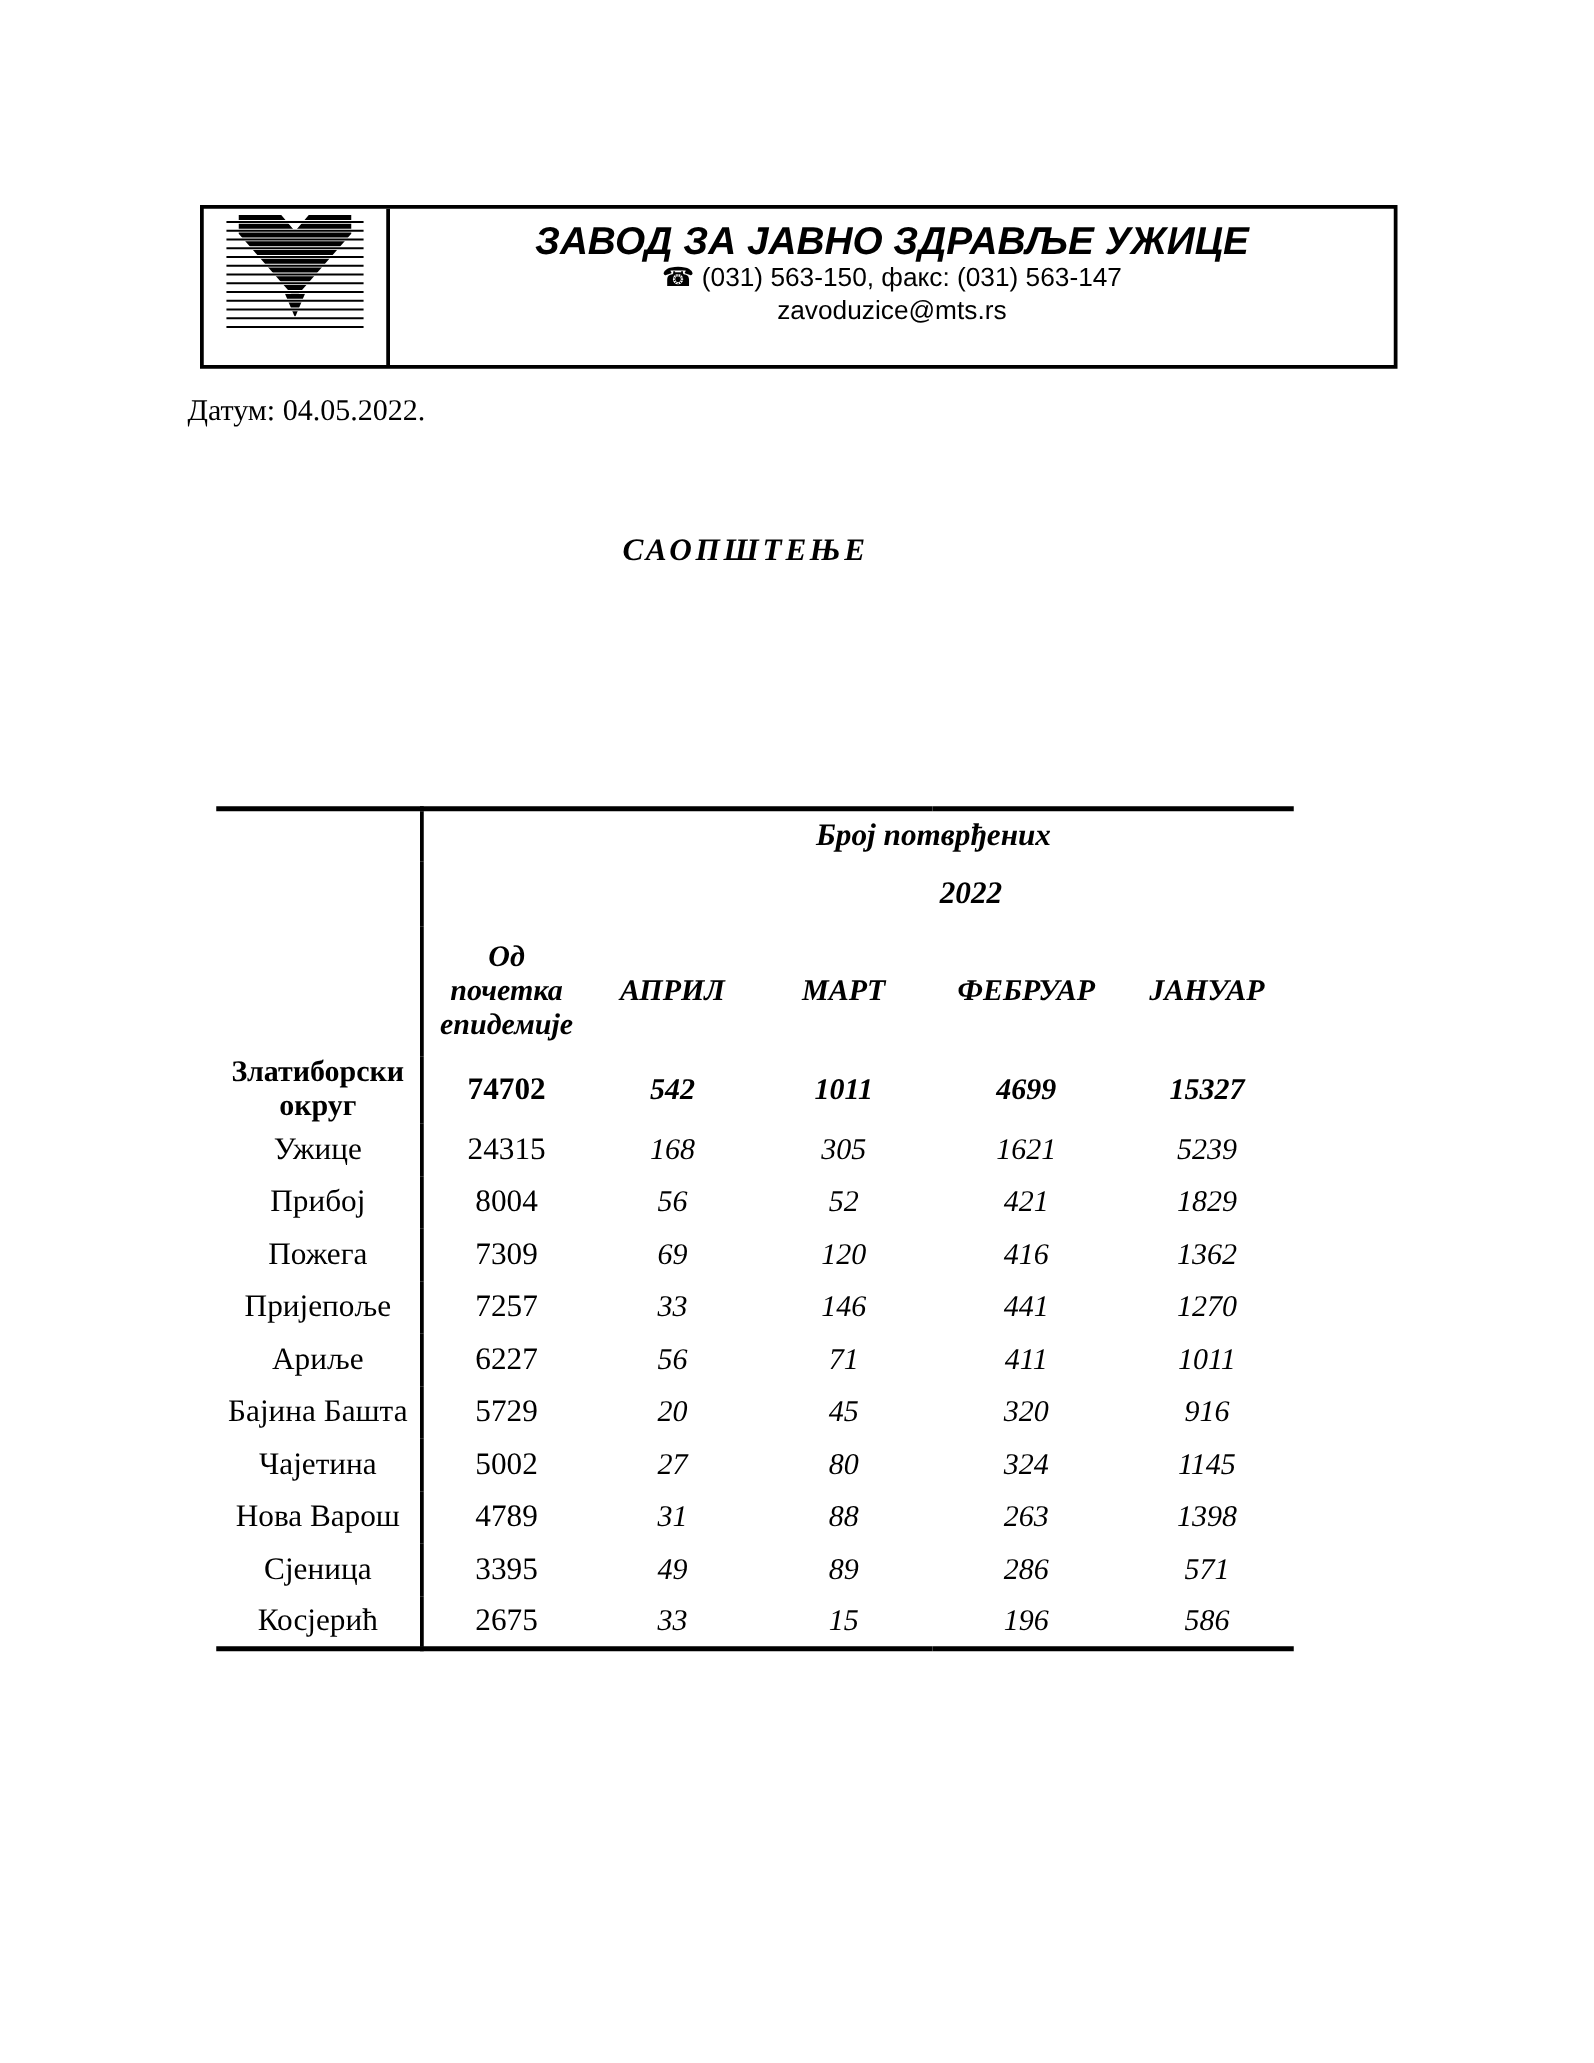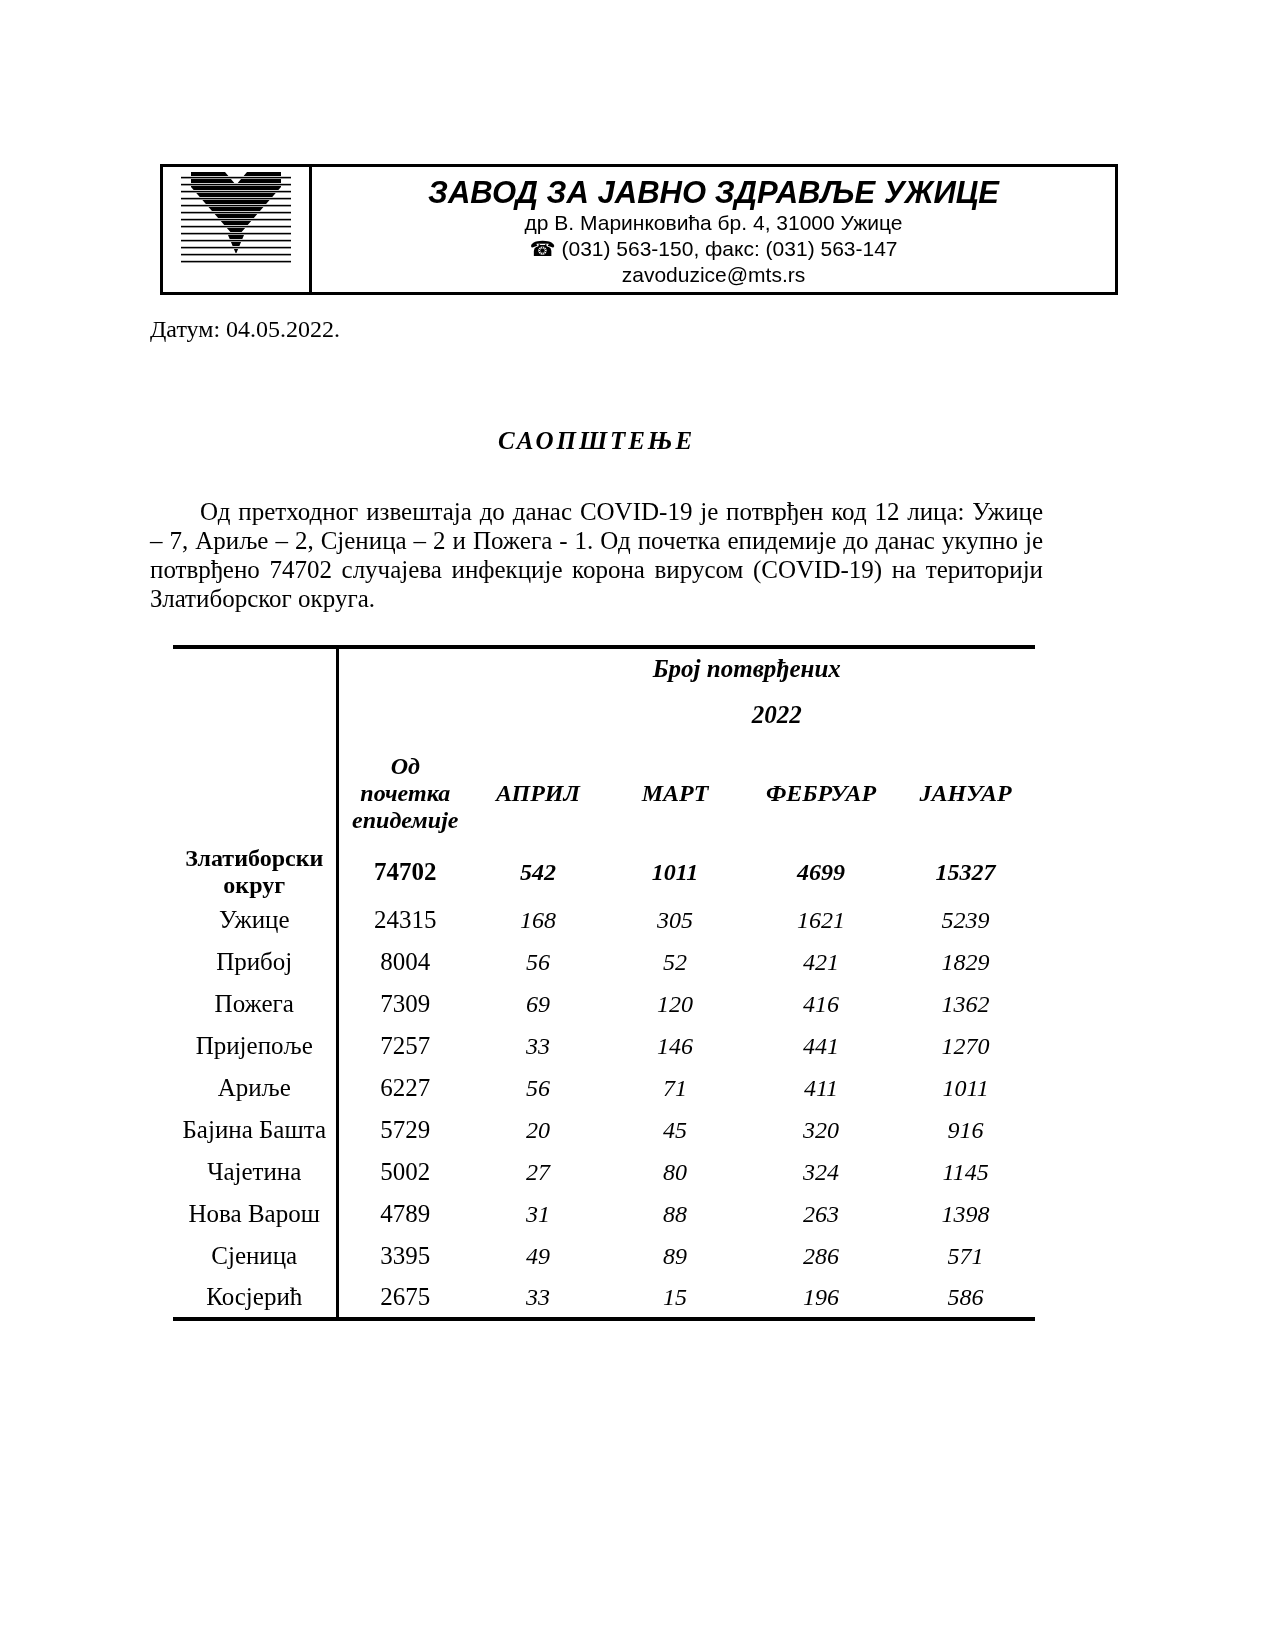--- a/index.html
+++ b/index.html
@@ -97,31 +97,29 @@
           <rect x="0" y="60.8" width="110" height="1.6"></rect>
             <rect x="0" y="67.8" width="110" height="1.6"></rect>
           <rect x="0" y="74.8" width="110" height="1.6"></rect>
             <rect x="0" y="81.8" width="110" height="1.6"></rect>
           <rect x="0" y="88.8" width="110" height="1.6"></rect>
         </g>
       </svg>
     </div>
     <div class="head-text">
       <div class="inst-name">ЗАВОД ЗА ЈАВНО ЗДРАВЉЕ УЖИЦЕ</div>
-      <div class="head-line">др В. Маринковића бр. 4, 31000 Ужице</div>
       <div class="head-line"><span>☎</span> <span>(031) 563-150, факс: (031) 563-147</span></div>
       <div class="head-line">zavoduzice@mts.rs</div>
     </div>
   </div>
 
   <div class="date-line">Датум: 04.05.2022.</div>
 
   <div class="doc-title">САОПШТЕЊЕ</div>
 
-  <p class="body-par">Од претходног извештаја до данас COVID-19 је потврђен код 12 лица: Ужице – 7, Ариље – 2, Сјеница – 2 и Пожега - 1. Од почетка епидемије до данас укупно је потврђено 74702 случајева инфекције корона вирусом (COVID-19) на територији Златиборског округа.</p>
 
   <table class="covid-table">
     <colgroup>
       <col style="width:164px">
         <col style="width:135px">
         <col style="width:132px">
       <col style="width:142px">
         <col style="width:150px">
         <col style="width:139px">
     </colgroup>

